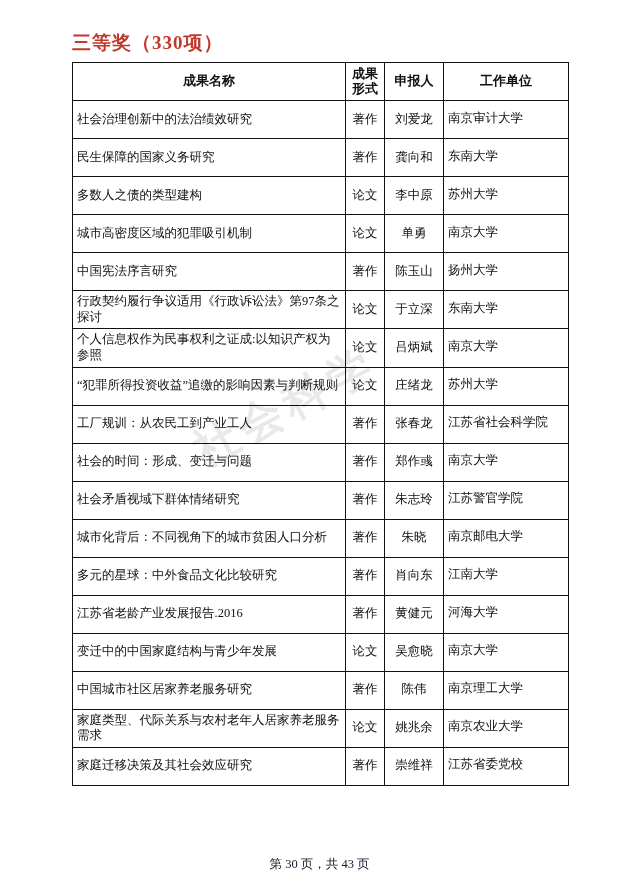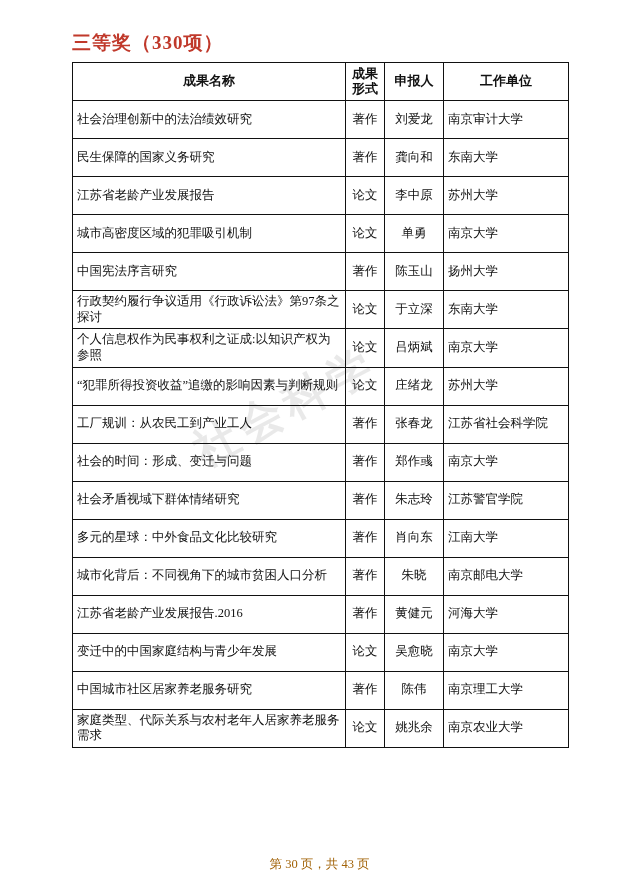--- a/index.html
+++ b/index.html
@@ -68,33 +68,34 @@
     padding-left: 6px;
     height: 38px;
   }
   td.form, td.applicant {
     text-align: center;
     margin-top: 36px;
   }
   td.unit {
     text-align: left;
     padding-left: 5px;
+    font-family: Liberation Mono, monospace;
   }
   .th-form-inner {
     display: block;
     line-height: 1.15;
   }
   .footer {
     position: absolute;
     left: 0;
     right: 0;
     top: 856px;
     text-align: center;
     font-size: 12.5px;
-    color: #a16207;
+    color: #0f172a;
   }
   .watermark {
     position: absolute;
     left: 215px;
     top: 355px;
     width: 260px;
     height: 200px;
     pointer-events: none;
     opacity: 0.18;
     transform: rotate(-28deg);
@@ -141,21 +142,21 @@
           <td class="applicant">刘爱龙</td>
           <td class="unit">南京审计大学</td>
         </tr>
         <tr>
           <td class="name">民生保障的国家义务研究</td>
           <td class="form">著作</td>
           <td class="applicant">龚向和</td>
           <td class="unit">东南大学</td>
         </tr>
         <tr>
-          <td class="name">江苏省老龄产业发展报告</td>
+          <td class="name">多数人之债的类型建构</td>
           <td class="form">论文</td>
           <td class="applicant">李中原</td>
           <td class="unit">苏州大学</td>
         </tr>
         <tr>
           <td class="name">城市高密度区域的犯罪吸引机制</td>
           <td class="form">论文</td>
           <td class="applicant">单勇</td>
           <td class="unit">南京大学</td>
         </tr>
@@ -195,32 +196,32 @@
           <td class="applicant">郑作彧</td>
           <td class="unit">南京大学</td>
         </tr>
         <tr>
           <td class="name">社会矛盾视域下群体情绪研究</td>
           <td class="form">著作</td>
           <td class="applicant">朱志玲</td>
           <td class="unit">江苏警官学院</td>
         </tr>
         <tr>
+          <td class="name">城市化背后：不同视角下的城市贫困人口分析</td>
+          <td class="form">著作</td>
+          <td class="applicant">朱晓</td>
+          <td class="unit">南京邮电大学</td>
+        </tr>
+        <tr>
           <td class="name">多元的星球：中外食品文化比较研究</td>
           <td class="form">著作</td>
           <td class="applicant">肖向东</td>
           <td class="unit">江南大学</td>
         </tr>
         <tr>
-          <td class="name">城市化背后：不同视角下的城市贫困人口分析</td>
-          <td class="form">著作</td>
-          <td class="applicant">朱晓</td>
-          <td class="unit">南京邮电大学</td>
-        </tr>
-        <tr>
           <td class="name">江苏省老龄产业发展报告.2016</td>
           <td class="form">著作</td>
           <td class="applicant">黄健元</td>
           <td class="unit">河海大学</td>
         </tr>
         <tr>
           <td class="name">变迁中的中国家庭结构与青少年发展</td>
           <td class="form">论文</td>
           <td class="applicant">吴愈晓</td>
           <td class="unit">南京大学</td>
@@ -229,20 +230,26 @@
           <td class="name">中国城市社区居家养老服务研究</td>
           <td class="form">著作</td>
           <td class="applicant">陈伟</td>
           <td class="unit">南京理工大学</td>
         </tr>
         <tr>
           <td class="name">家庭类型、代际关系与农村老年人居家养老服务需求</td>
           <td class="form">论文</td>
           <td class="applicant">姚兆余</td>
           <td class="unit">南京农业大学</td>
+        </tr>
+        <tr>
+          <td class="name">家庭迁移决策及其社会效应研究</td>
+          <td class="form">著作</td>
+          <td class="applicant">崇维祥</td>
+          <td class="unit">江苏省委党校</td>
         </tr>
       </tbody>
     </table>
   </div>
 
   <div class="footer">第 30 页，共 43 页</div>
 
 </div>
 
 </body></html>

